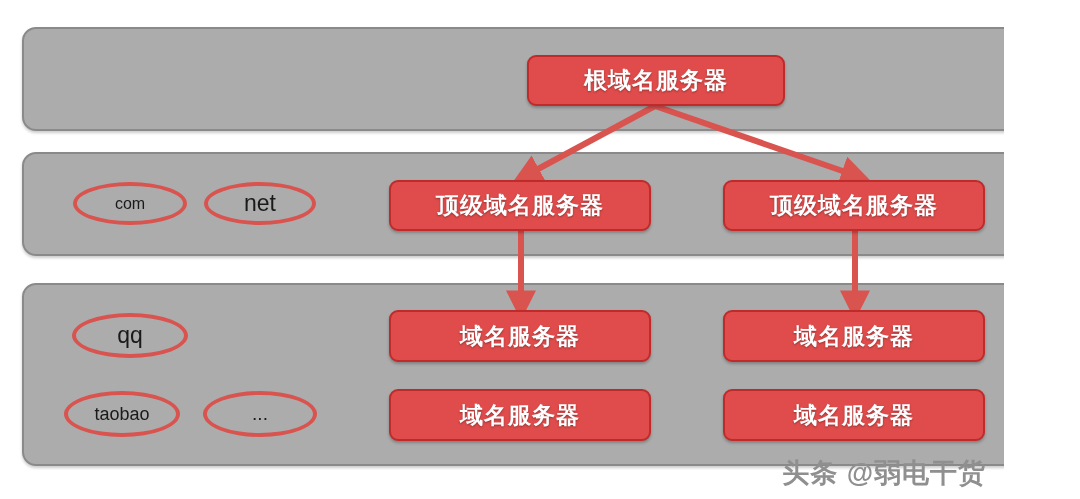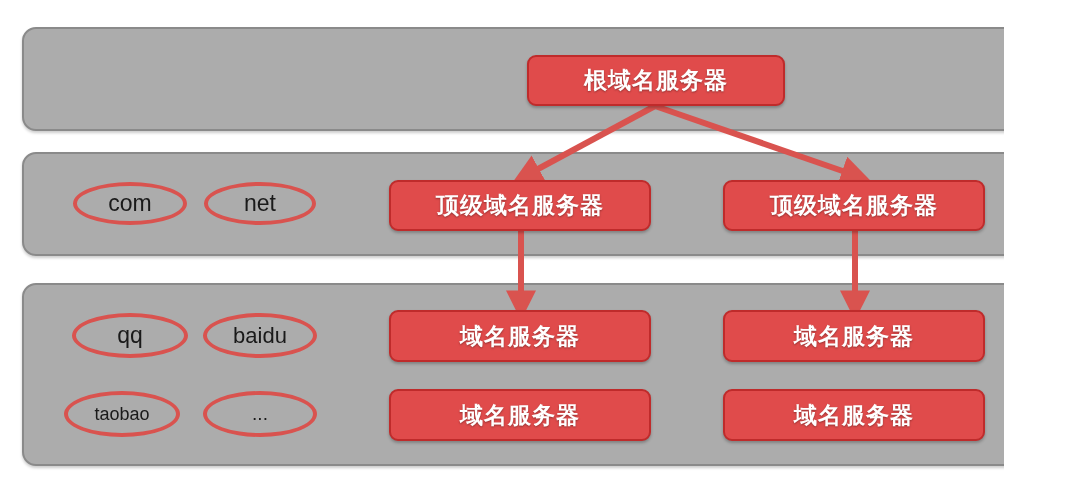--- a/index.html
+++ b/index.html
@@ -63,21 +63,21 @@
     border: 4px solid #d9534f;
     border-radius: 50%;
     box-sizing: border-box;
     display: flex;
     align-items: center;
     justify-content: center;
     color: #1a1a1a;
     background: transparent;
     z-index: 3;
   }
-  #ellipse-com    { left: 73px;  top: 182px; width: 114px; height: 43px; font-size: 23px; }
+  #ellipse-com    { left: 73px;  top: 182px; width: 114px; height: 43px; font-size: 16px; }
   #ellipse-net    { left: 204px; top: 182px; width: 112px; height: 43px; font-size: 23px; text-align: center; }
   #ellipse-qq     { left: 72px;  top: 313px; width: 116px; height: 45px; font-size: 23px; }
   #ellipse-baidu  { left: 203px; top: 313px; width: 114px; height: 45px; font-size: 22px; }
   #ellipse-taobao { left: 64px;  top: 391px; width: 116px; height: 46px; font-size: 18px; }
   #ellipse-etc    { left: 203px; top: 391px; width: 114px; height: 46px; font-size: 19px; }
 
   
   #connectors {
     position: absolute;
     left: 0;
@@ -126,23 +126,23 @@
 
   <div id="root-server-box" class="server-box">根域名服务器</div>
 
   <div id="ellipse-com" class="domain-ellipse">com</div>
   <div id="ellipse-net" class="domain-ellipse">net</div>
 
   <div id="tld-server-1" class="server-box">顶级域名服务器</div>
   <div id="tld-server-2" class="server-box">顶级域名服务器</div>
 
   <div id="ellipse-qq" class="domain-ellipse">qq</div>
-  <div id="ellipse-baidu" class="domain-ellipse">baidu</div>
   <div id="ellipse-taobao" class="domain-ellipse">taobao</div>
   <div id="ellipse-etc" class="domain-ellipse">...</div>
 
   <div id="auth-server-1" class="server-box">域名服务器</div>
   <div id="auth-server-2" class="server-box">域名服务器</div>
   <div id="auth-server-3" class="server-box">域名服务器</div>
   <div id="auth-server-4" class="server-box">域名服务器</div>
 
+  <div id="watermark">头条 @弱电干货</div>
 
 </div>
 
 </body></html>

